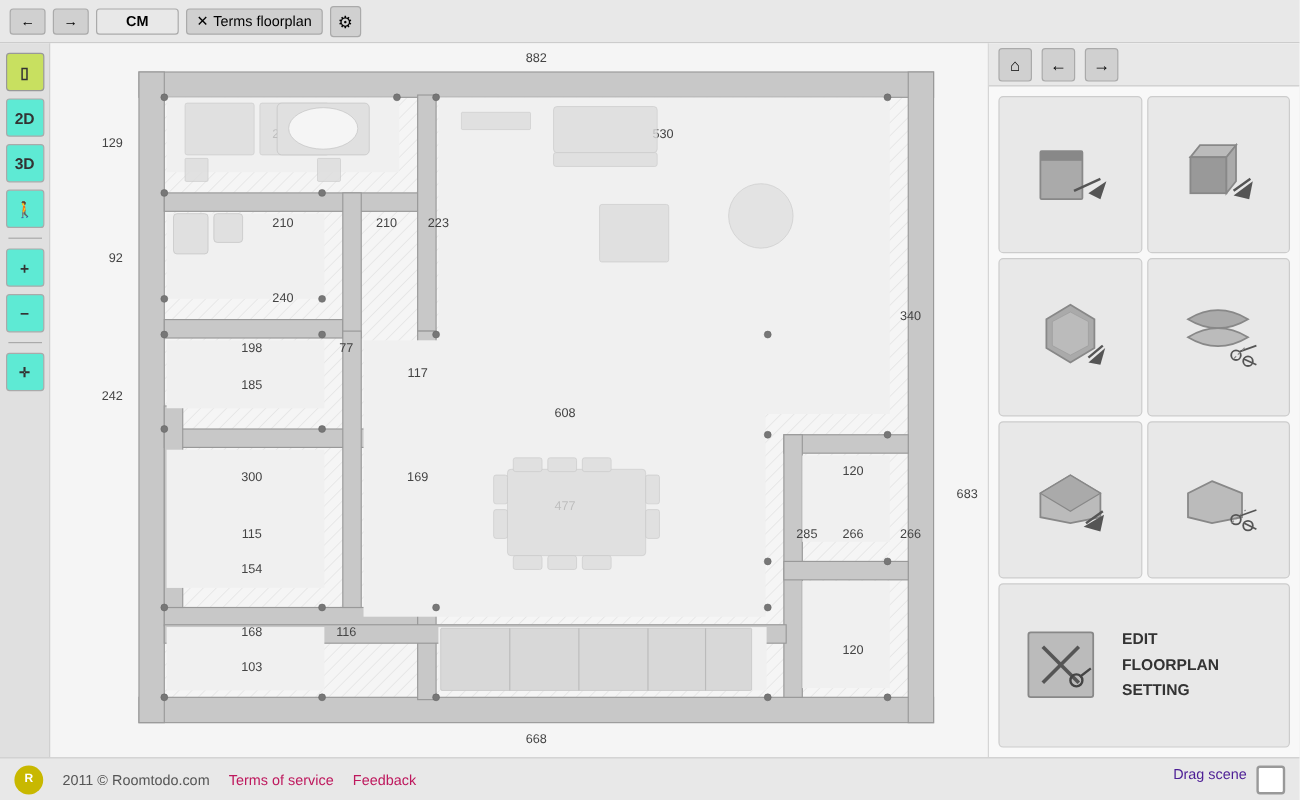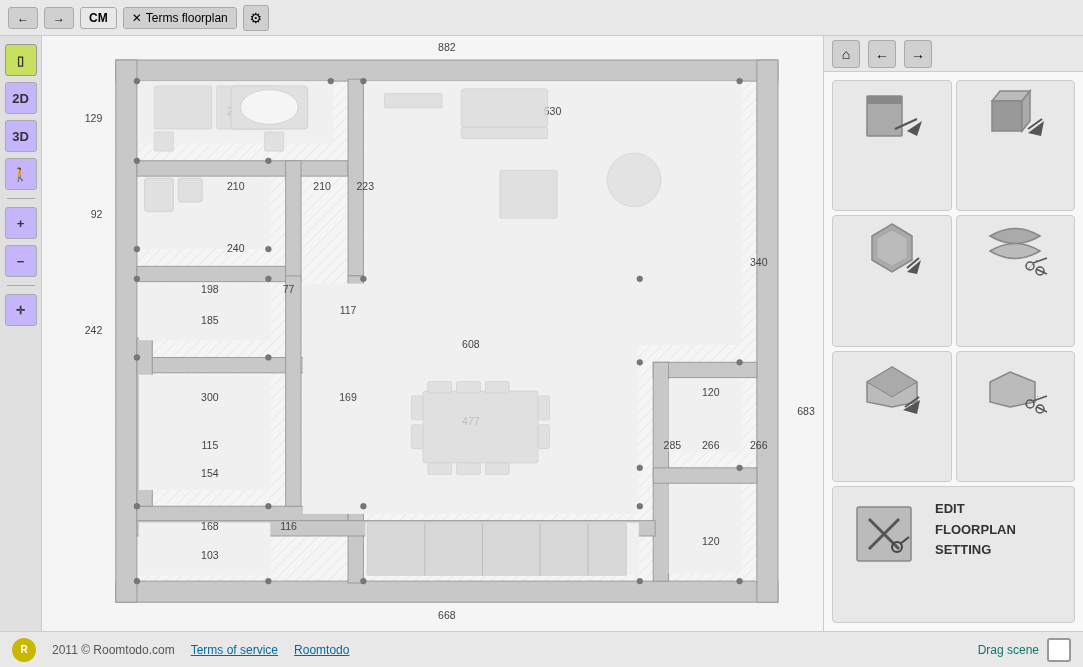--- a/index.html
+++ b/index.html
@@ -21,21 +21,21 @@
       border-radius: 3px;
       padding: 3px 8px;
       font-size: 12px;
       cursor: pointer;
       display: flex; align-items: center; gap: 4px;
     }
     .cm-badge {
       background: #e8e8e8;
       border: 1px solid #aaa;
       border-radius: 3px;
-      padding: 3px 8px;
+      padding: 3px 24px;
       font-size: 12px;
       font-weight: bold;
     }
     .gear-btn {
       background: #d0d0d0;
       border: 1px solid #aaa;
       border-radius: 3px;
       width: 26px; height: 26px;
       display: flex; align-items: center; justify-content: center;
       cursor: pointer;
@@ -55,21 +55,21 @@
       background: #e0e0e0;
       border-right: 1px solid #ccc;
       display: flex;
       flex-direction: column;
       align-items: center;
       padding: 8px 0;
       gap: 6px;
     }
     .side-btn {
       width: 32px; height: 32px;
-      background: #c4b5fd;
+      background: #5eead4;
       border: 1px solid #aaa;
       border-radius: 3px;
       display: flex; align-items: center; justify-content: center;
       cursor: pointer;
       font-size: 13px;
       font-weight: bold;
       color: #333;
     }
     .side-btn.active { background: #c8e060; border-color: #999; }
     .side-divider { width: 28px; height: 1px; background: #aaa; margin: 2px 0; }
@@ -130,20 +130,21 @@
       grid-template-columns: 1fr 1fr;
       gap: 4px;
       padding: 8px;
       flex: 1;
     }
     .panel-card {
       background: #e8e8e8;
       border: 1px solid #ccc;
       border-radius: 4px;
       display: flex;
+      align-items: center;
       justify-content: center;
       cursor: pointer;
       min-height: 90px;
       transition: background 0.15s;
     }
     .panel-card.wide {
       grid-column: 1 / -1;
       min-height: 90px;
       justify-content: flex-start;
       padding: 12px 16px;
@@ -155,28 +156,28 @@
       height: 36px;
       background: #e8e8e8;
       border-top: 1px solid #ccc;
       display: flex;
       align-items: center;
       padding: 0 12px;
       gap: 16px;
       font-size: 12px;
       color: #555;
     }
-    .bottom-bar a { color: #0369a1; text-decoration: underline; cursor: pointer; }
+    .bottom-bar a { color: #be185d; cursor: pointer; }
     .drag-scene {
       margin-left: auto;
       display: flex;
-      align-items: center;
+      align-items: flex-start;
       gap: 8px;
       font-size: 12px;
-      color: #0f766e;
+      color: #4c1d95;
     }
     .drag-icon {
       width: 24px; height: 24px;
       border: 2px solid #999;
       border-radius: 3px;
       background: #fff;
     }
   </style>
 </head>
 <body>
@@ -511,18 +512,18 @@
 
     </div>
   </div>
 
 </div>
 
 <div class="bottom-bar">
   <span style="width:24px;height:24px;background:#c8b800;border-radius:50%;display:inline-flex;align-items:center;justify-content:center;color:white;font-size:10px;font-weight:bold;">R</span>
   <span>2011 © Roomtodo.com</span>
   <a>Terms of service</a>
-  <a>Roomtodo</a>
+  <a>Feedback</a>
   <div class="drag-scene">
     <span>Drag scene</span>
     <div class="drag-icon"></div>
   </div>
 </div>
 
 </body></html>

